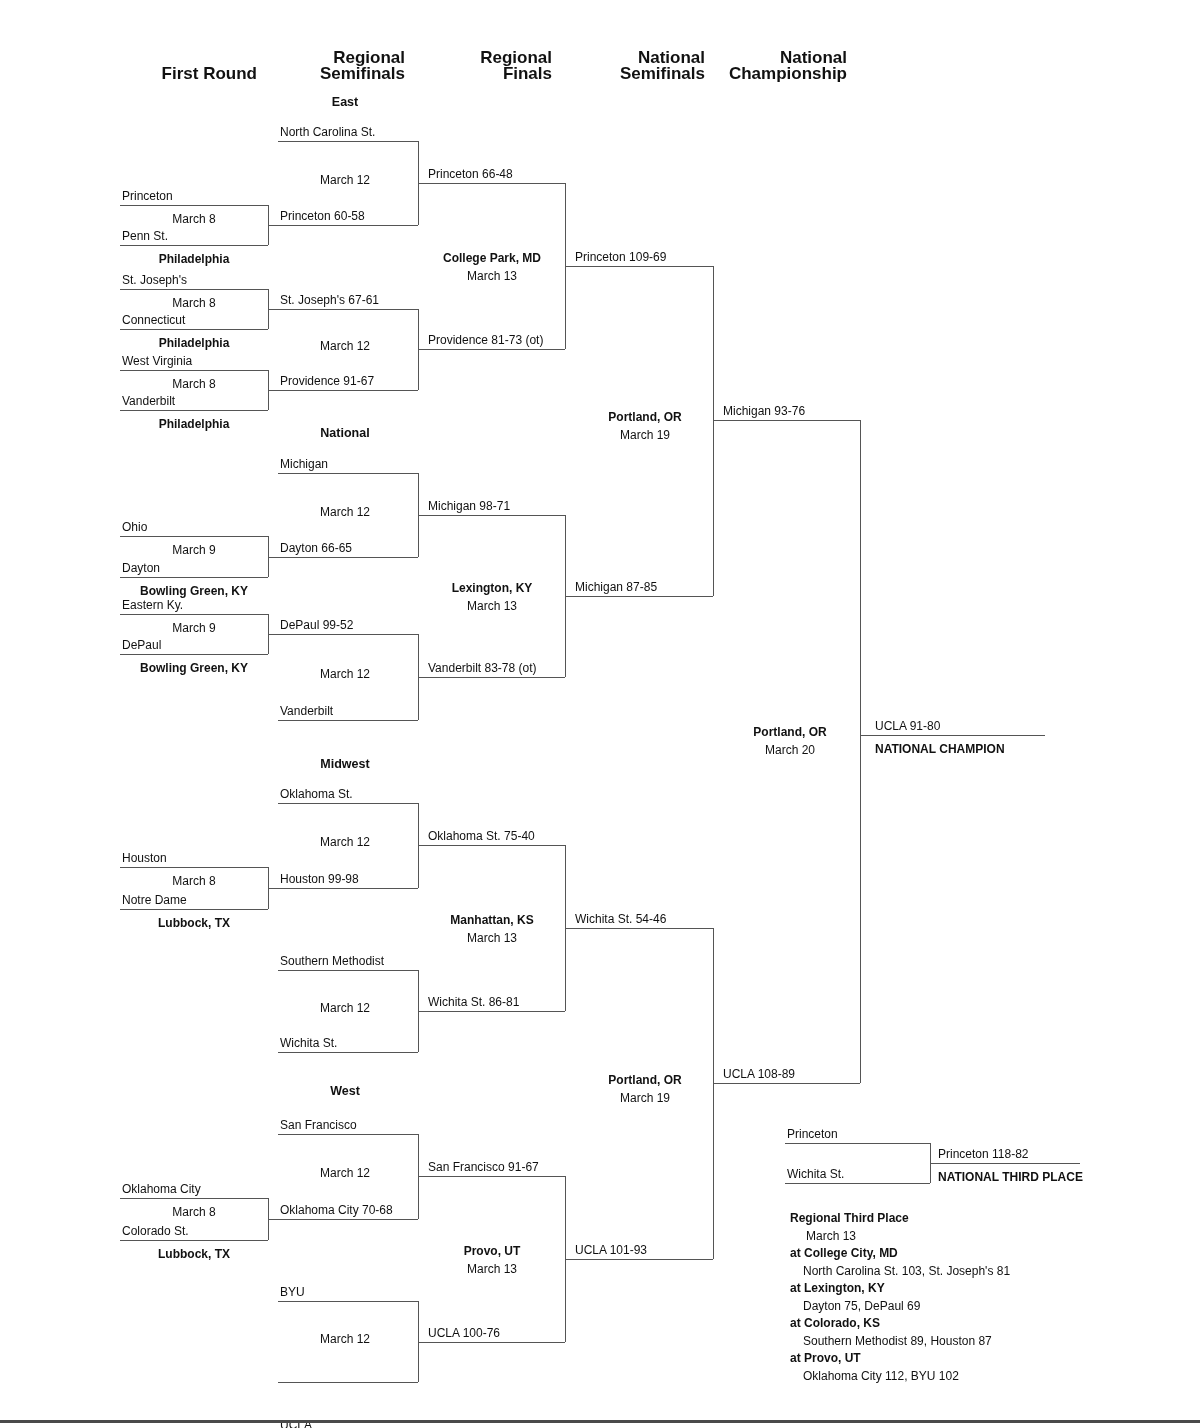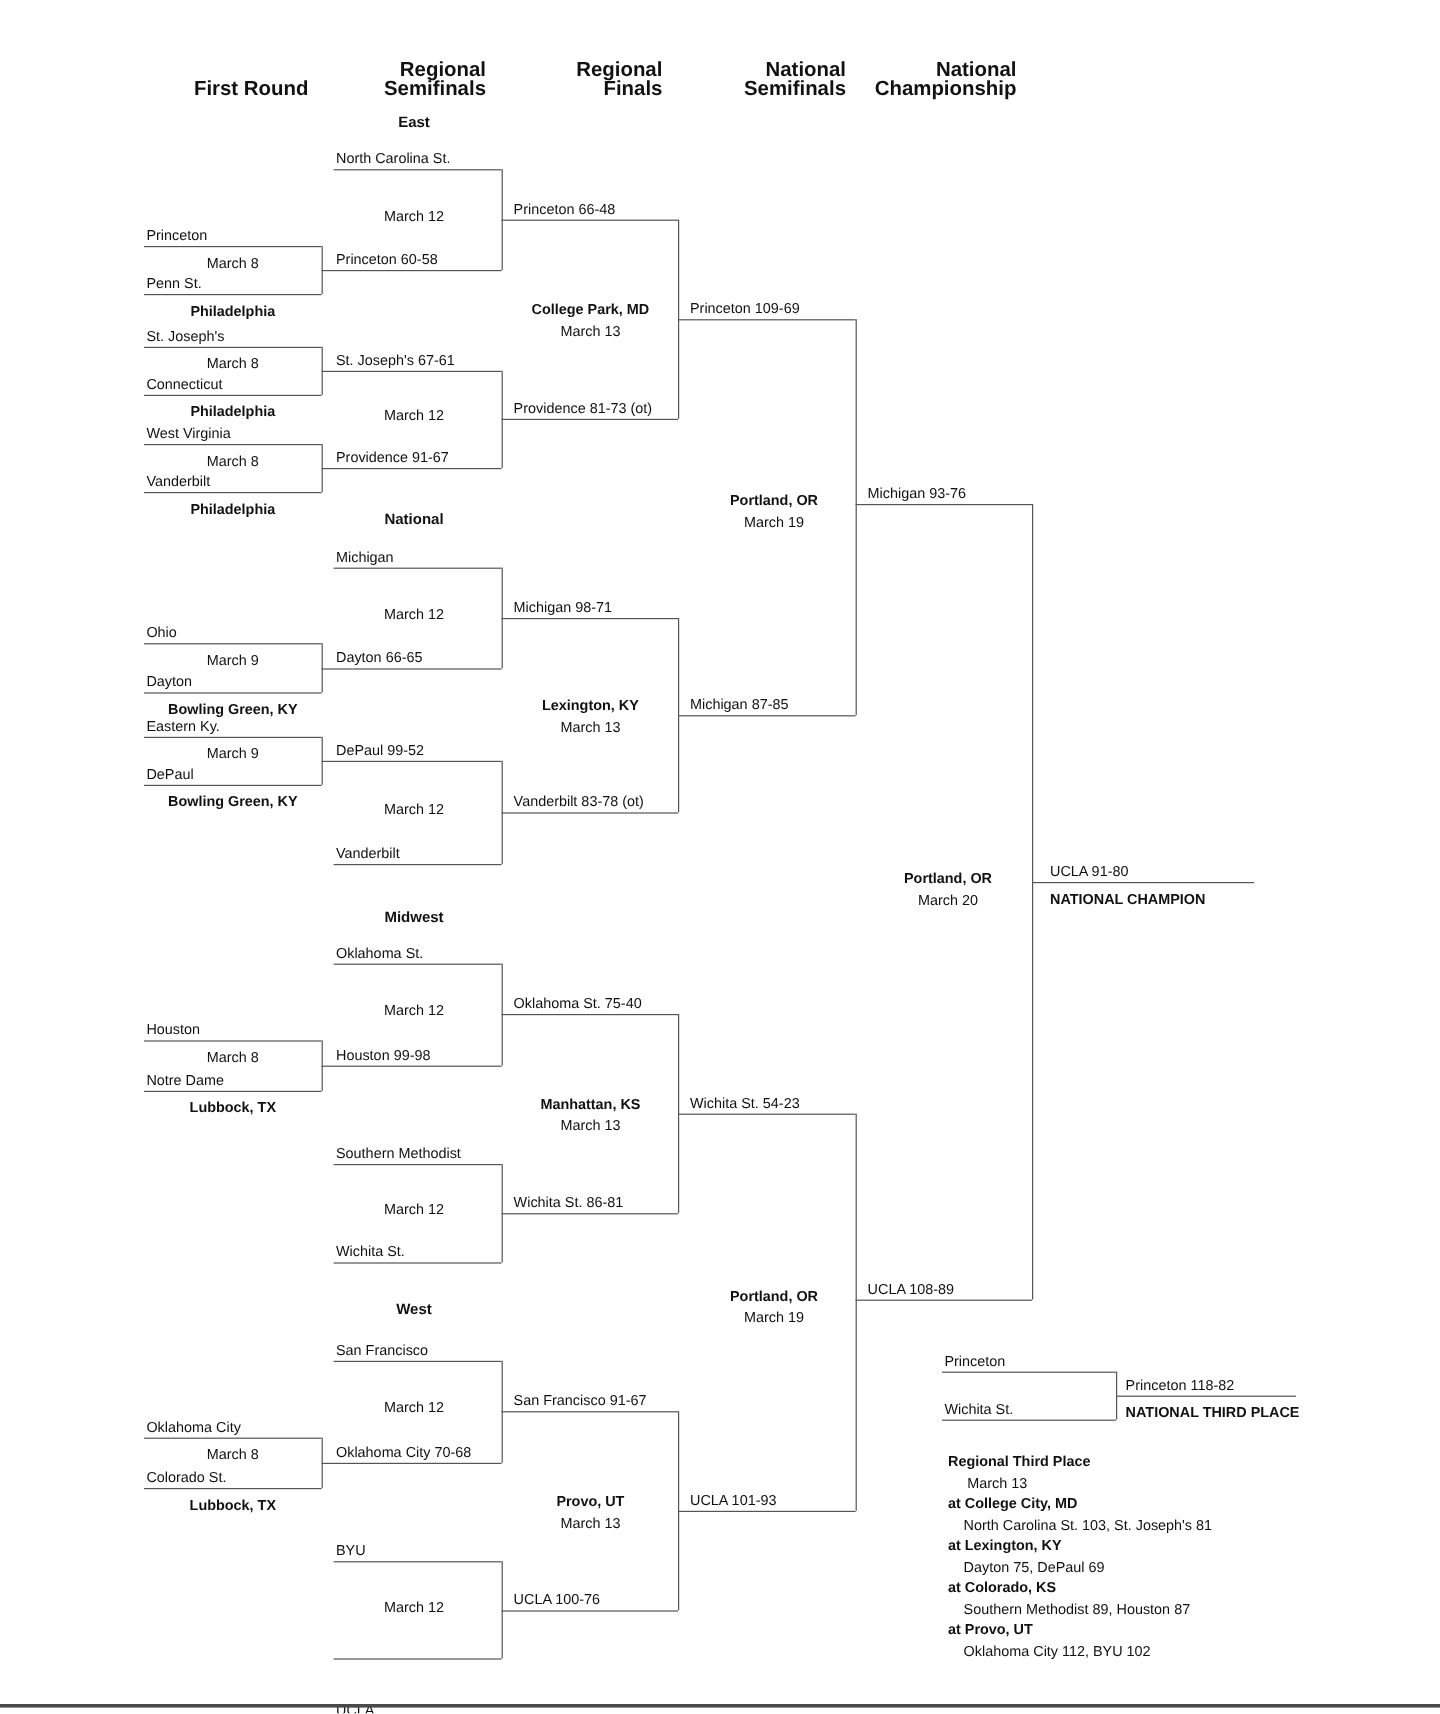--- a/index.html
+++ b/index.html
@@ -146,21 +146,21 @@
   <div class="lbl" style="left:122px;top:893px">Notre Dame</div>
   <div class="lbl c b" style="left:130px;top:916px;width:128px">Lubbock, TX</div>
   <div class="lbl" style="left:280px;top:872px">Houston 99-98</div>
   <div class="lbl" style="left:280px;top:954px">Southern Methodist</div>
   <div class="lbl c" style="left:285px;top:1001px;width:120px">March 12</div>
   <div class="lbl" style="left:280px;top:1036px">Wichita St.</div>
   <div class="lbl" style="left:428px;top:829px">Oklahoma St. 75-40</div>
   <div class="lbl" style="left:428px;top:995px">Wichita St. 86-81</div>
   <div class="lbl c b" style="left:432px;top:913px;width:120px">Manhattan, KS</div>
   <div class="lbl c" style="left:432px;top:931px;width:120px">March 13</div>
-  <div class="lbl" style="left:575px;top:912px">Wichita St. 54-23</div>
+  <div class="lbl" style="left:575px;top:912px">Wichita St. 54-46</div>
 
   <div class="hl" style="left:278px;top:1134px;width:140px"></div>
   <div class="hl" style="left:120px;top:1198px;width:148px"></div>
   <div class="hl" style="left:120px;top:1240px;width:148px"></div>
   <div class="vl" style="left:268px;top:1198px;height:42px"></div>
   <div class="hl" style="left:268px;top:1219px;width:150px"></div>
   <div class="hl" style="left:278px;top:1301px;width:140px"></div>
   <div class="hl" style="left:278px;top:1382px;width:140px"></div>
   <div class="vl" style="left:418px;top:1134px;height:85px"></div>
   <div class="hl" style="left:418px;top:1176px;width:147px"></div>

